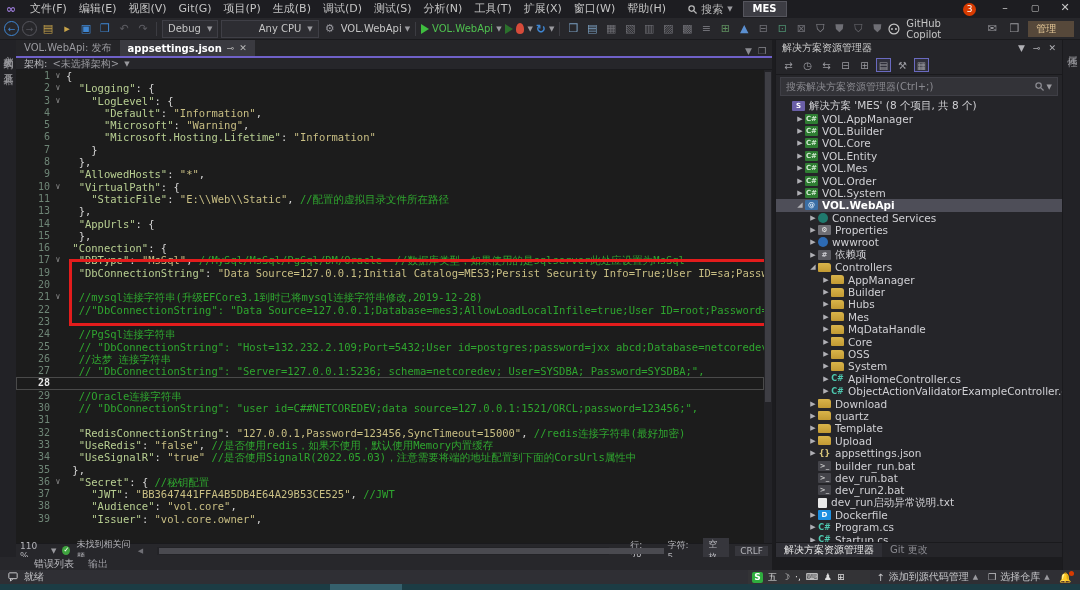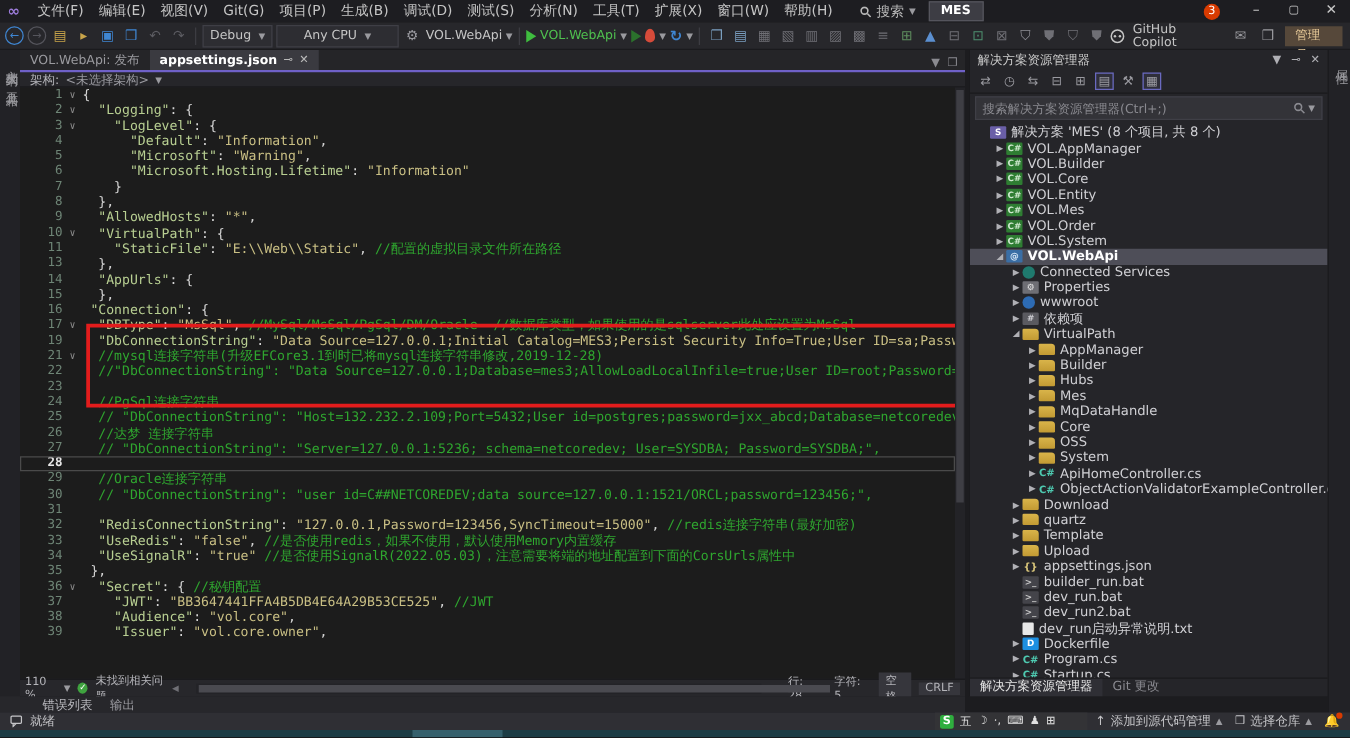--- a/index.html
+++ b/index.html
@@ -147,21 +147,21 @@
         <span class="ti" style="color: rgb(63, 134, 210);">▣</span>
         <span class="ti" style="color: rgb(63, 134, 210);">❒</span>
         <span class="ti" style="color: rgb(92, 92, 98);">↶</span>
         <span class="ti" style="color: rgb(92, 92, 98);">↷</span>
       </span>
     <span class="t-sep"></span>
     <div class="dd">
       <span>Debug</span>
       <span class="caret">▼</span>
     </div>
-    <div class="dd" style="width:86px;justify-content:center;">
+    <div class="dd" style="width:86px;justify-content:flex-end;">
       <span>Any CPU</span>
       <span class="caret">▼</span>
     </div>
     <span class="ti" style="color:#9a9aa0;">⚙</span>
     <span class="run-label">VOL.WebApi</span>
     <span class="caret">▼</span>
     <span class="t-sep"></span>
     <span class="play"></span>
     <span class="run-label" style="color:#4fc04f;">VOL.WebApi</span>
     <span class="caret">▼</span>
@@ -244,20 +244,21 @@
         <div class="code-row"><span class="ln">8</span><span class="fold"></span><span class="ctext">  <span class="t-p">},</span></span></div>
         <div class="code-row"><span class="ln">9</span><span class="fold"></span><span class="ctext">  <span class="t-k">"AllowedHosts"</span><span class="t-p">: </span><span class="t-s">"*"</span><span class="t-p">,</span></span></div>
         <div class="code-row"><span class="ln">10</span><span class="fold">∨</span><span class="ctext">  <span class="t-k">"VirtualPath"</span><span class="t-p">: {</span></span></div>
         <div class="code-row"><span class="ln">11</span><span class="fold"></span><span class="ctext">    <span class="t-k">"StaticFile"</span><span class="t-p">: </span><span class="t-s">"E:\\Web\\Static"</span><span class="t-p">, </span><span class="t-c">//配置的虚拟目录文件所在路径</span></span></div>
         <div class="code-row"><span class="ln">13</span><span class="fold"></span><span class="ctext">  <span class="t-p">},</span></span></div>
         <div class="code-row"><span class="ln">14</span><span class="fold"></span><span class="ctext">  <span class="t-k">"AppUrls"</span><span class="t-p">: {</span></span></div>
         <div class="code-row"><span class="ln">15</span><span class="fold"></span><span class="ctext">  <span class="t-p">},</span></span></div>
         <div class="code-row"><span class="ln">16</span><span class="fold"></span><span class="ctext"> <span class="t-k">"Connection"</span><span class="t-p">: {</span></span></div>
         <div class="code-row"><span class="ln">17</span><span class="fold">∨</span><span class="ctext">  <span class="t-k">"DBType"</span><span class="t-p">: </span><span class="t-s">"MsSql"</span><span class="t-p">, </span><span class="t-c">//MySql/MsSql/PgSql/DM/Oracle  //数据库类型，如果使用的是sqlserver此处应设置为MsSql</span></span></div>
         <div class="code-row"><span class="ln">19</span><span class="fold"></span><span class="ctext">  <span class="t-k">"DbConnectionString"</span><span class="t-p">: </span><span class="t-s">"Data Source=127.0.0.1;Initial Catalog=MES3;Persist Security Info=True;User ID=sa;Password=123456;Connect Timeout=500;"</span></span></div>
+        <div class="code-row"><span class="ln">20</span><span class="fold"></span><span class="ctext"></span></div>
         <div class="code-row"><span class="ln">21</span><span class="fold">∨</span><span class="ctext">  <span class="t-c">//mysql连接字符串(升级EFCore3.1到时已将mysql连接字符串修改,2019-12-28)</span></span></div>
         <div class="code-row"><span class="ln">22</span><span class="fold"></span><span class="ctext">  <span class="t-c">//"DbConnectionString": "Data Source=127.0.0.1;Database=mes3;AllowLoadLocalInfile=true;User ID=root;Password=root;allowPublicKeyRetrieval=true;",</span></span></div>
         <div class="code-row"><span class="ln">23</span><span class="fold"></span><span class="ctext"></span></div>
         <div class="code-row"><span class="ln">24</span><span class="fold"></span><span class="ctext">  <span class="t-c">//PgSql连接字符串</span></span></div>
         <div class="code-row"><span class="ln">25</span><span class="fold"></span><span class="ctext">  <span class="t-c">// "DbConnectionString": "Host=132.232.2.109;Port=5432;User id=postgres;password=jxx_abcd;Database=netcoredev;",</span></span></div>
         <div class="code-row"><span class="ln">26</span><span class="fold"></span><span class="ctext">  <span class="t-c">//达梦 连接字符串</span></span></div>
         <div class="code-row"><span class="ln">27</span><span class="fold"></span><span class="ctext">  <span class="t-c">// "DbConnectionString": "Server=127.0.0.1:5236; schema=netcoredev; User=SYSDBA; Password=SYSDBA;",</span></span></div>
         <div class="code-row cur"><span class="ln">28</span><span class="fold"></span><span class="ctext"></span></div>
         <div class="code-row"><span class="ln">29</span><span class="fold"></span><span class="ctext">  <span class="t-c">//Oracle连接字符串</span></span></div>
         <div class="code-row"><span class="ln">30</span><span class="fold"></span><span class="ctext">  <span class="t-c">// "DbConnectionString": "user id=C##NETCOREDEV;data source=127.0.0.1:1521/ORCL;password=123456;",</span></span></div>
@@ -383,21 +384,21 @@
           <span>wwwroot</span>
         </div>
         <div class="trow" style="padding-left: 32px;">
           <span class="arrow">▶</span>
           <span class="ticn i-deps">#</span>
           <span>依赖项</span>
         </div>
         <div class="trow" style="padding-left: 32px;">
           <span class="arrow">◢</span>
           <span class="ticn i-folder"></span>
-          <span>VirtualPath</span>
+          <span>Controllers</span>
         </div>
         <div class="trow" style="padding-left: 45px;">
           <span class="arrow">▶</span>
           <span class="ticn i-folder"></span>
           <span>AppManager</span>
         </div>
         <div class="trow" style="padding-left: 45px;">
           <span class="arrow">▶</span>
           <span class="ticn i-folder"></span>
           <span>Builder</span>

